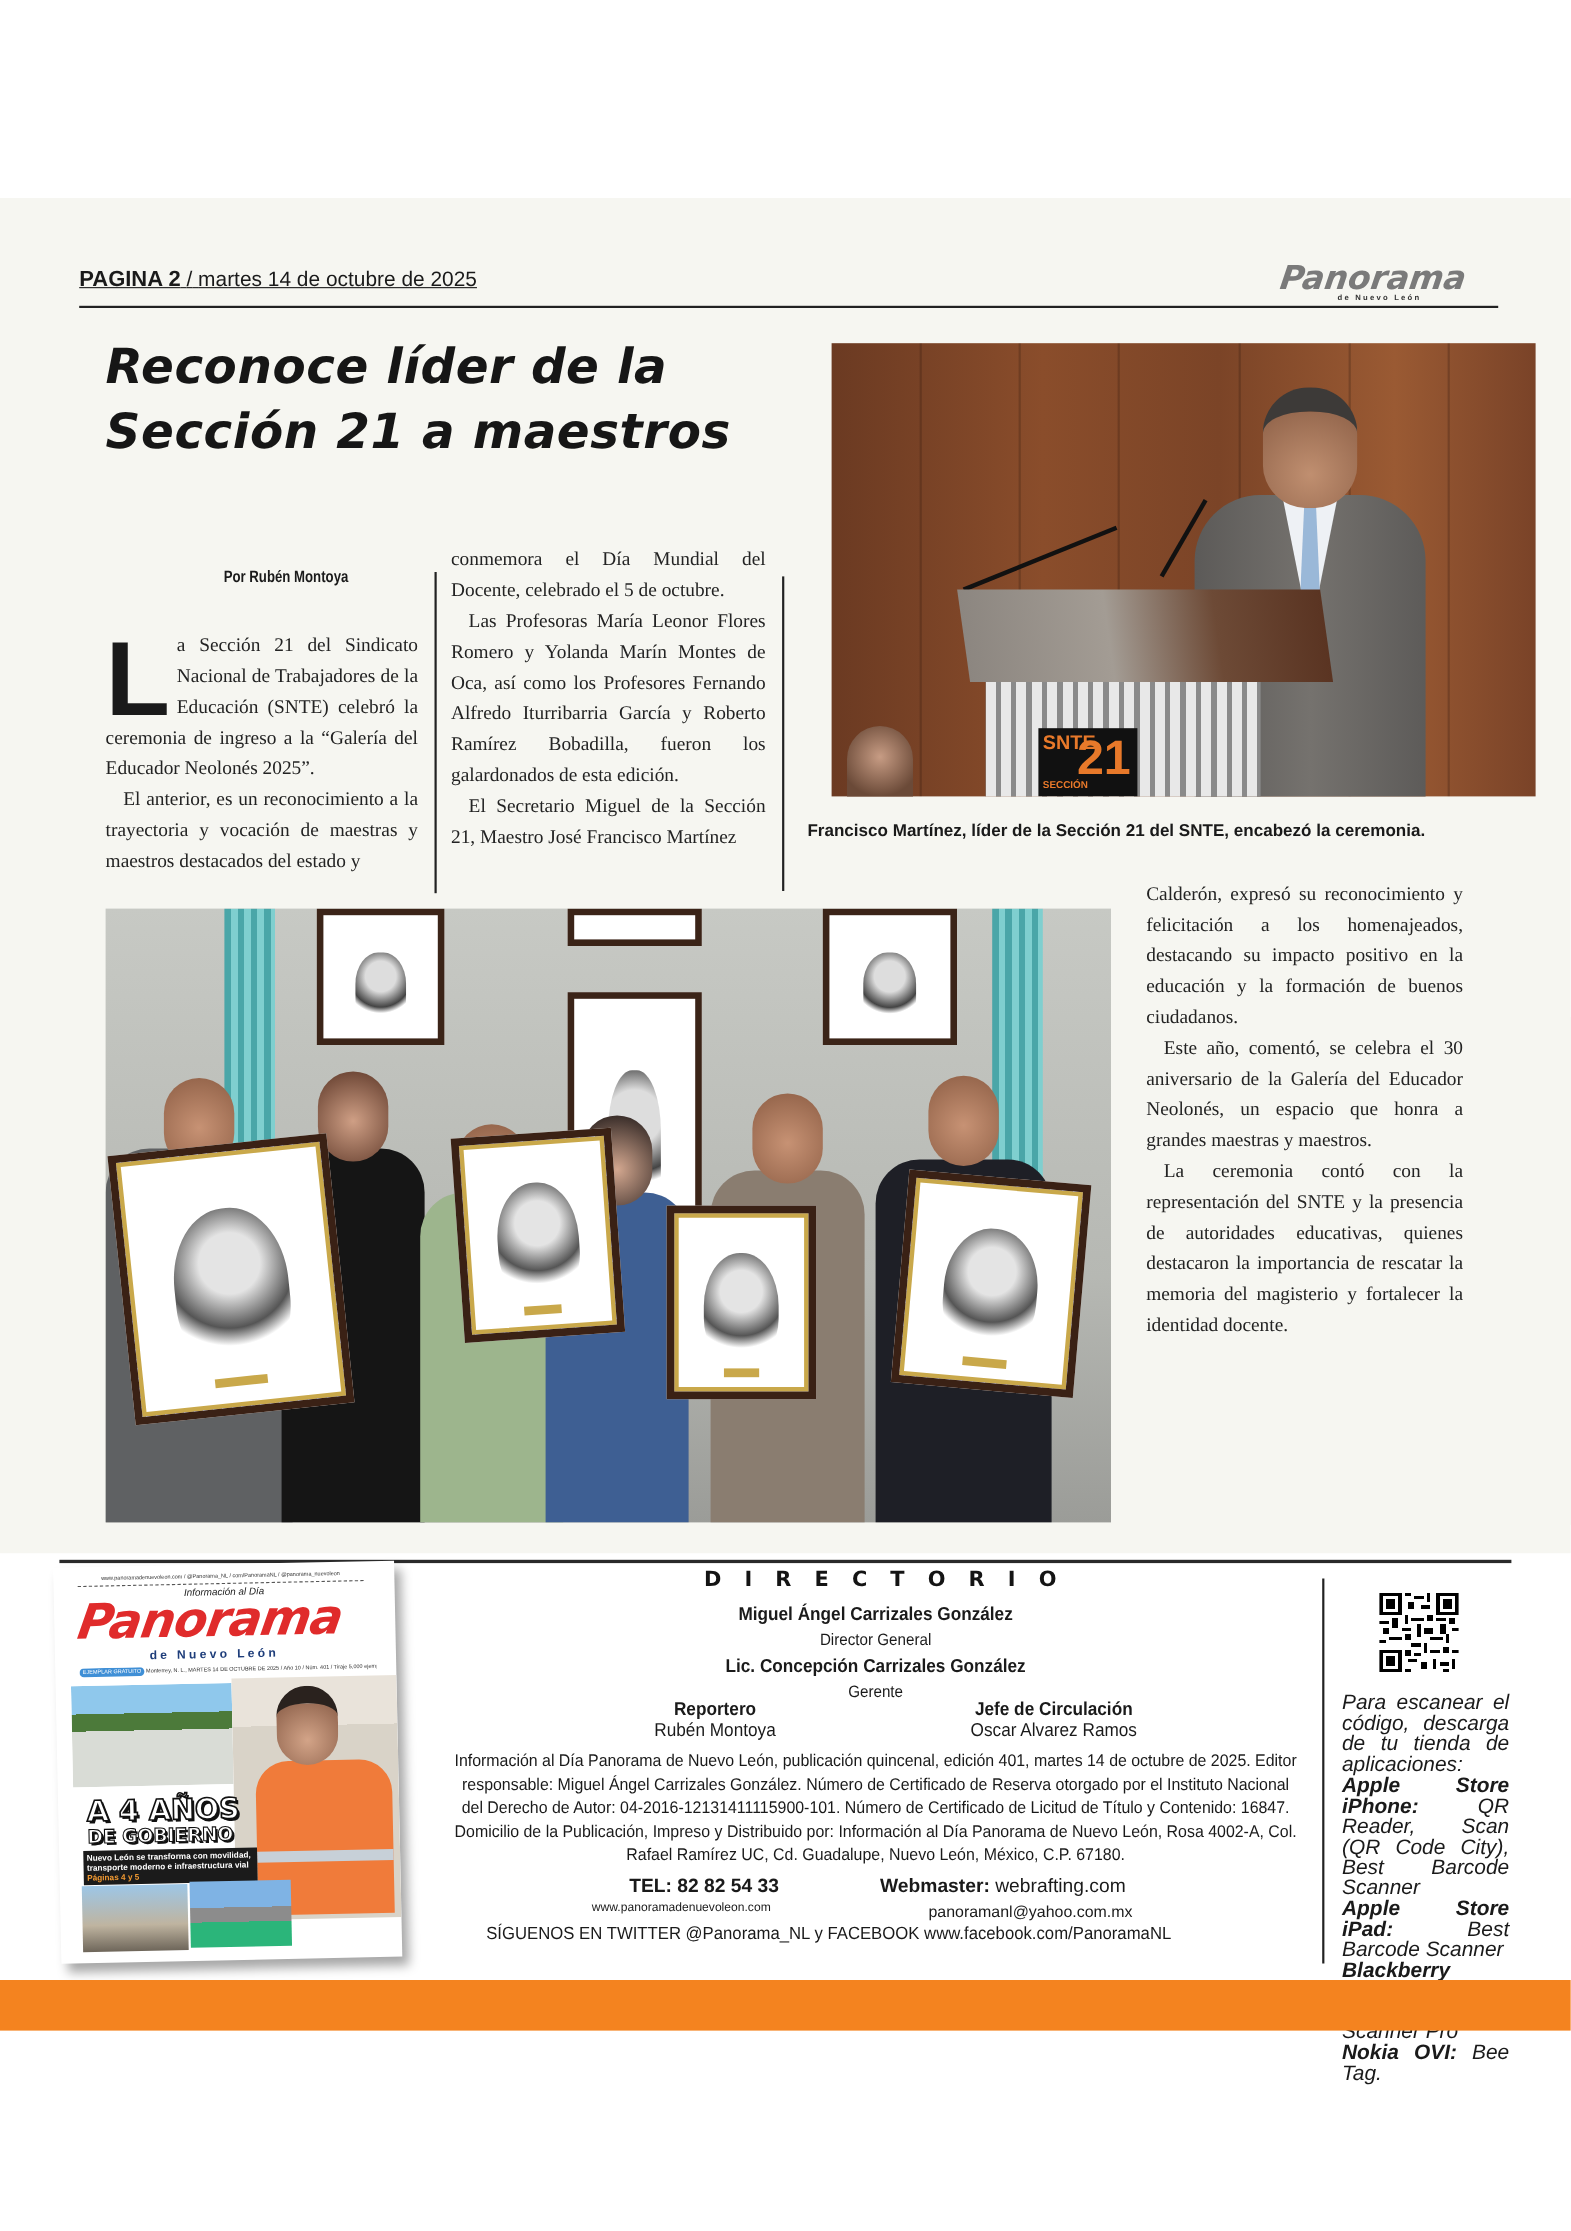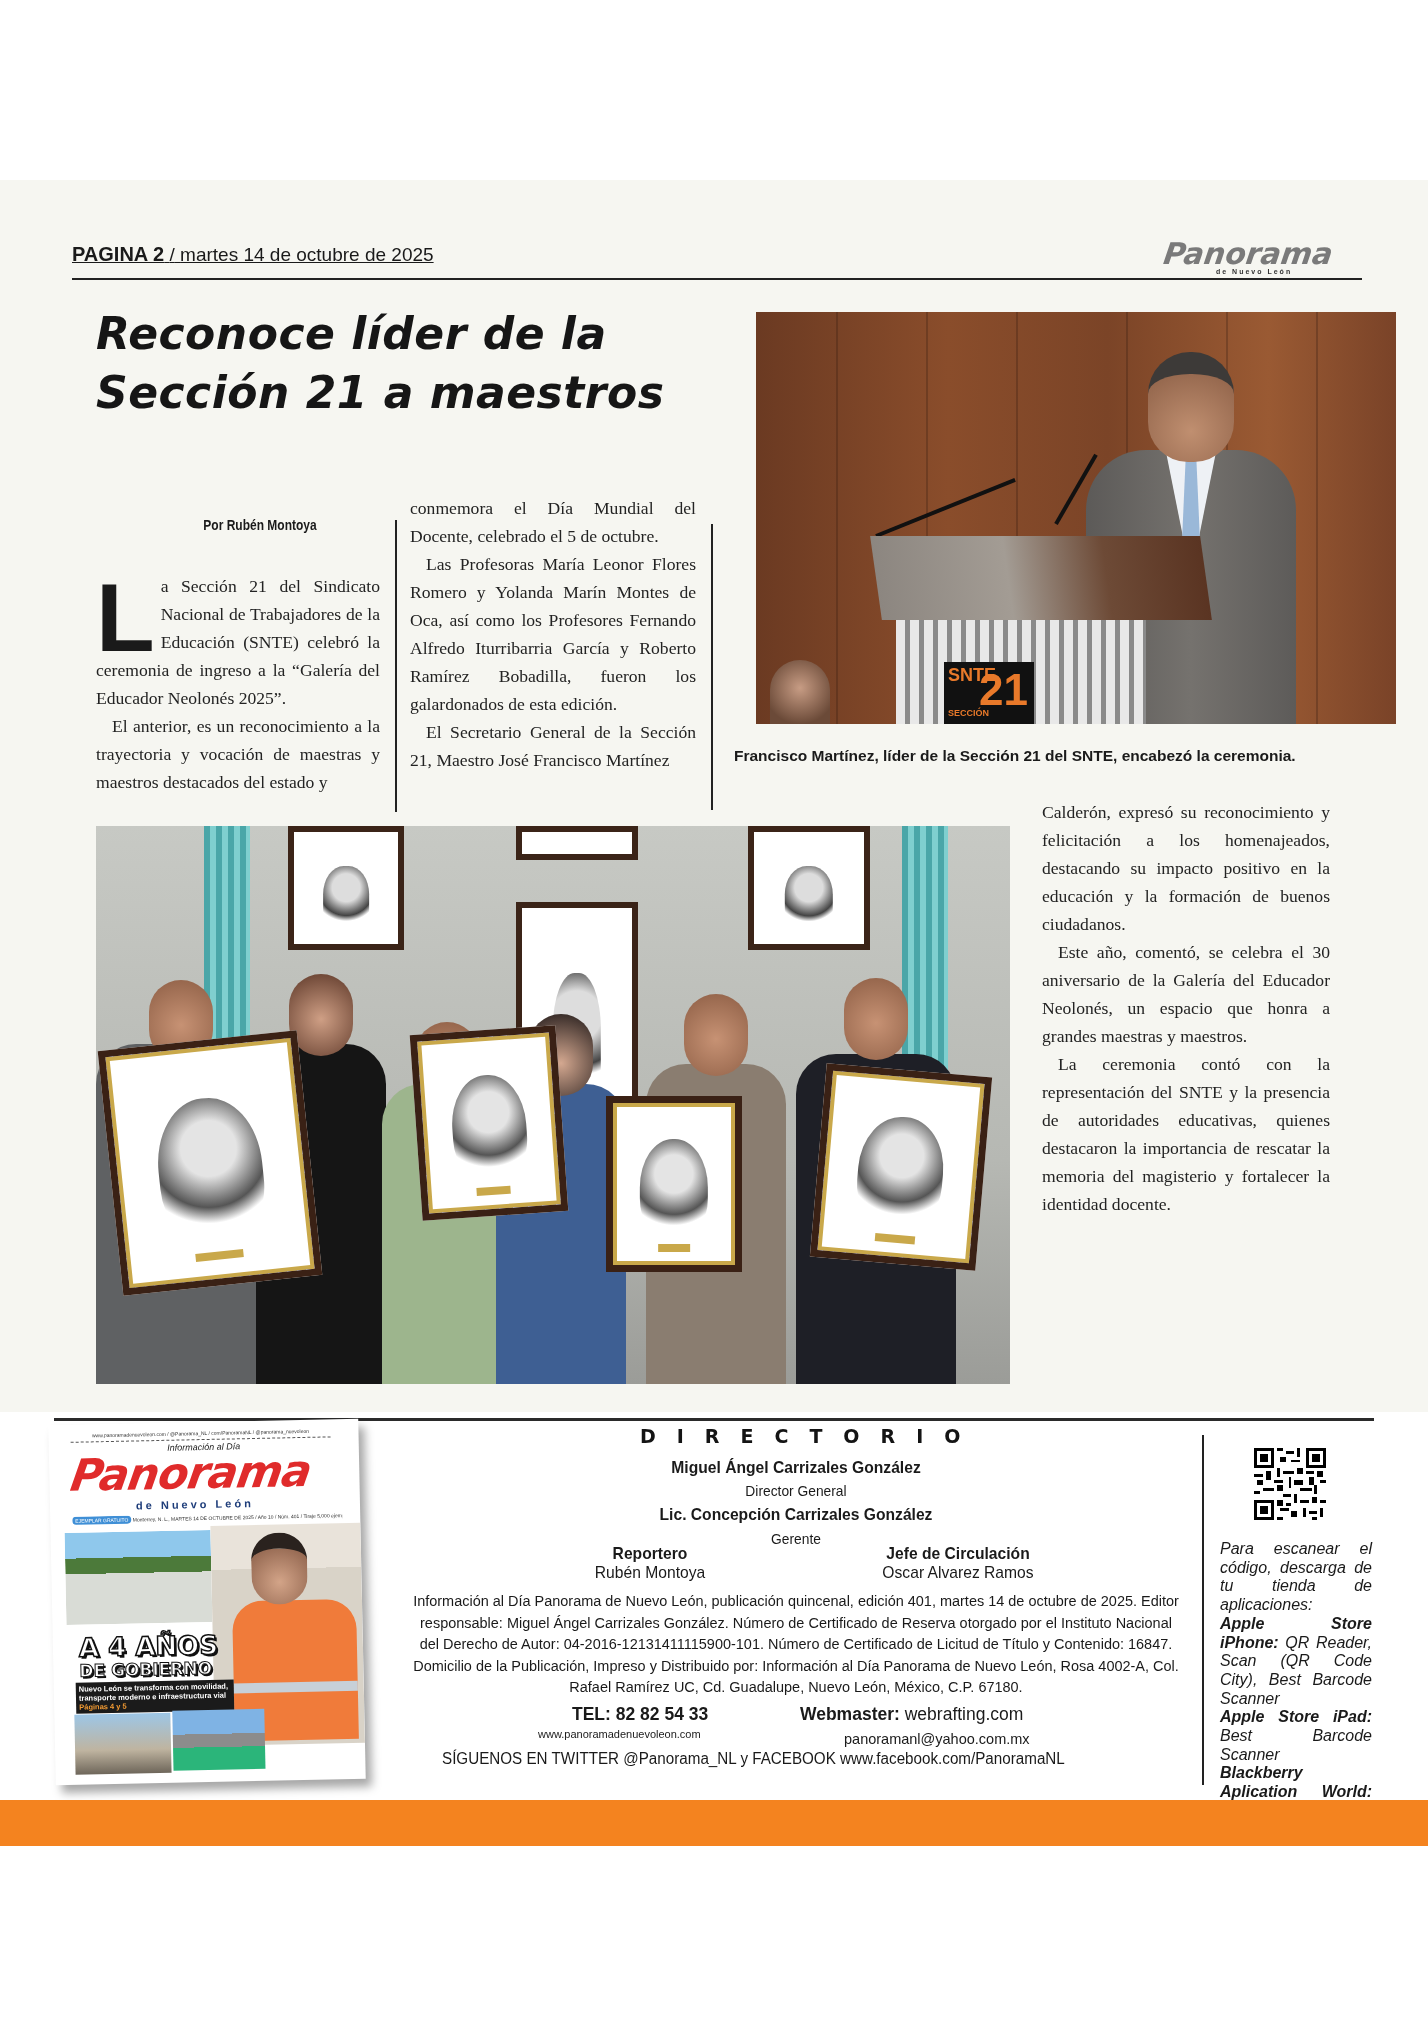--- a/index.html
+++ b/index.html
@@ -88,21 +88,21 @@
   .dir-name { font-weight: bold; font-size: 17px; transform: scaleX(0.92); }
   .dir-role { font-size: 15px; transform: scaleX(0.92); }
   .dir-pair { position: absolute; font-family: "Liberation Sans", sans-serif; text-align: center; color: #1a1a1a; transform: scaleX(0.92); }
   .dir-pair .t { font-weight: bold; font-size: 17px; line-height: 19px; }
   .dir-pair .v { font-size: 17px; line-height: 19px; }
   .legal { position: absolute; left: 386px; top: 1590px; width: 820px; text-align: center; font-family: "Liberation Sans", sans-serif; font-size: 15.4px; line-height: 21.5px; color: #1a1a1a; transform: scaleX(0.94); transform-origin: center; }
   .contact-row { position: absolute; font-family: "Liberation Sans", sans-serif; color: #1a1a1a; white-space: nowrap; }
 
   .qr-rule { position: absolute; left: 1202px; top: 1435px; width: 2px; height: 350px; background: #222; }
   .qr { position: absolute; left: 1254px; top: 1448px; width: 72px; height: 72px; }
-  .qr-text { position: absolute; left: 1220px; top: 1540px; width: 152px; font-family: "Liberation Sans", sans-serif; font-style: italic; font-size: 16px; line-height: 18.7px; color: #1a1a1a; text-align: justify; }
+  .qr-text { position: absolute; left: 1220px; top: 1540px; width: 152px; font-family: "Liberation Sans", sans-serif; font-style: italic; font-size: 19px; line-height: 18.7px; color: #1a1a1a; text-align: justify; }
   .qr-text b { font-weight: bold; }
 
   .orange-band { position: absolute; left: 0; top: 1800px; width: 1428px; height: 46px; background: #f4831f; }
 </style>
 </head>
 <body>
 
 <div class="page-bg"></div>
 
 <div class="hdr-left">
@@ -123,21 +123,21 @@
 
 <div class="col1 body-text">
   <p class="noindent"><span class="dropcap">L</span><span>a Sección 21 del Sindicato Nacional de Trabajadores de la Educación (SNTE) celebró la ceremonia de ingreso a la “Galería del Educador Neolonés 2025”.</span></p>
   <p>El anterior, es un reconocimiento a la trayectoria y vocación de maestras y maestros destacados del estado y</p>
 </div>
 <div class="vrule1"></div>
 
 <div class="col2 body-text">
   <p class="noindent">conmemora el Día Mundial del Docente, celebrado el 5 de octubre.</p>
   <p>Las Profesoras María Leonor Flores Romero y Yolanda Marín Montes de Oca, así como los Profesores Fernando Alfredo Iturribarria García y Roberto Ramírez Bobadilla, fueron los galardonados de esta edición.</p>
-  <p>El Secretario General de la Sección 21, Maestro José Francisco Martínez</p>
+  <p>El Secretario Miguel de la Sección 21, Maestro José Francisco Martínez</p>
 </div>
 <div class="vrule2"></div>
 
 <div class="photo1">
   <div class="panel" style="left:80px"></div>
     <div class="panel" style="left:170px"></div>
     <div class="panel" style="left:260px"></div>
     <div class="panel" style="left:370px"></div>
     <div class="panel" style="left:470px"></div>
     <div class="panel" style="left:560px"></div>

